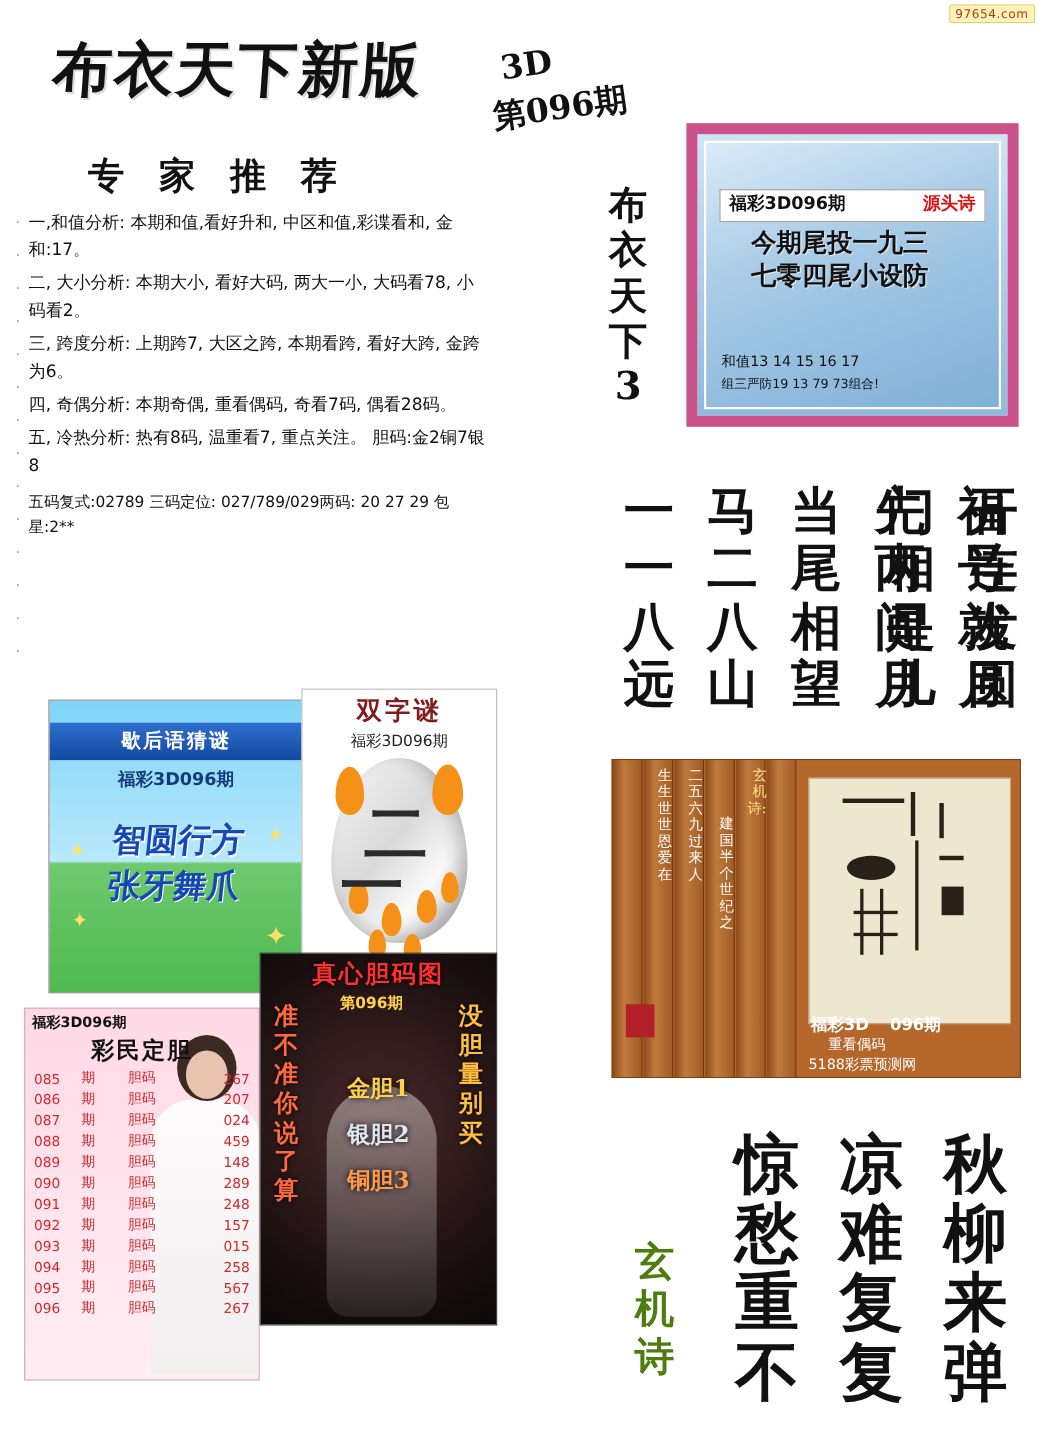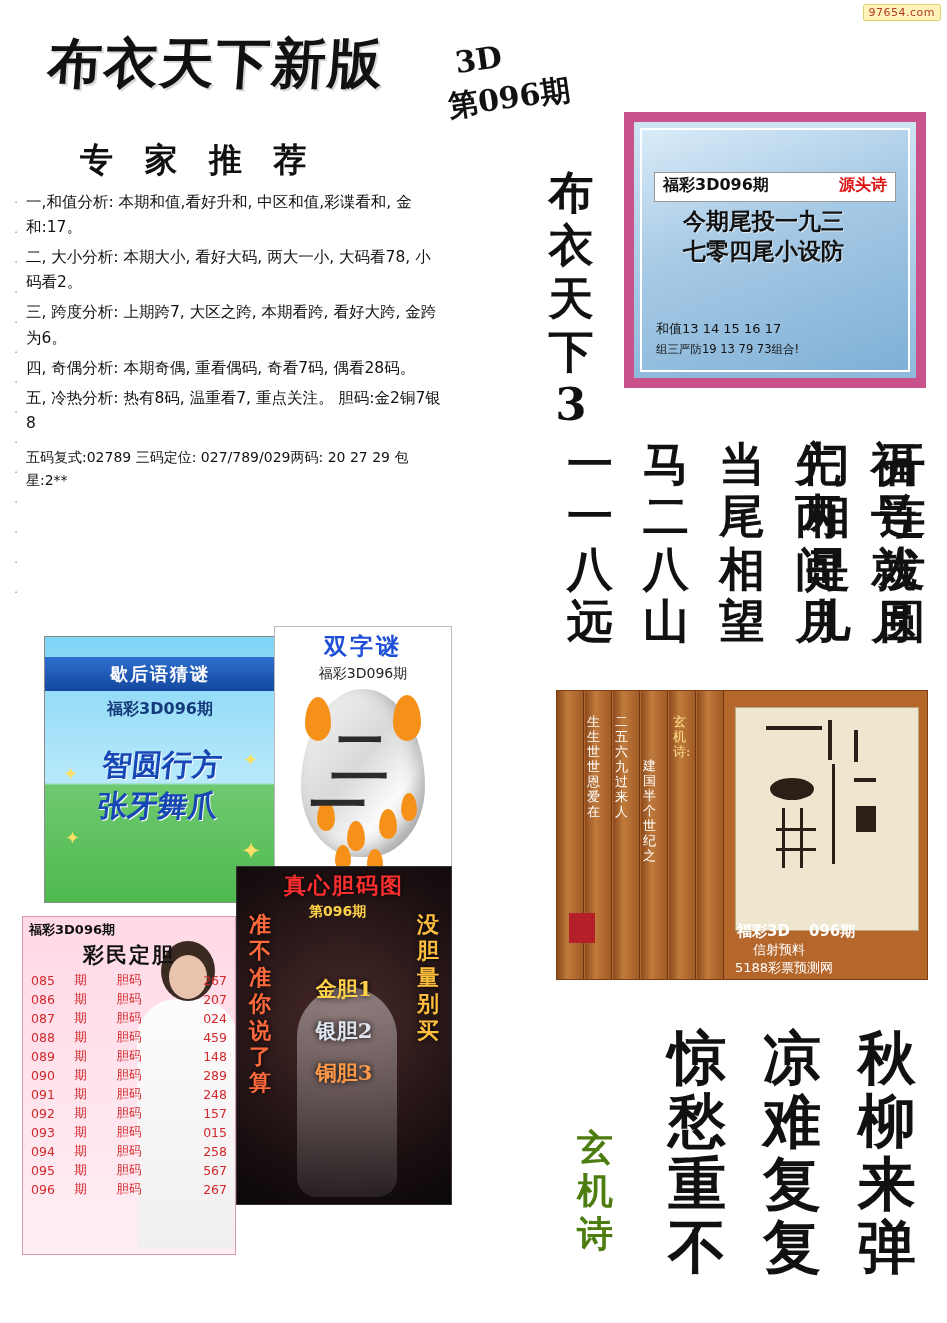--- a/index.html
+++ b/index.html
@@ -90,21 +90,21 @@
   .star{position:absolute;color:#ffe066;font-size:18px;}
 
   
   .img-double{
     position:absolute;left:274px;top:626px;width:176px;height:275px;
     background:#fff;border:1px solid #bbb;overflow:hidden;
   }
   .img-double .t1{
     position:absolute;left:0;top:4px;width:100%;text-align:center;
     font-family:"DejaVu Serif","Liberation Serif",serif;
-    font-size:23px;font-weight:bold;color:#1d4ed8;letter-spacing:3px;
+    font-size:23px;font-weight:bold;color:#7f1d1d;letter-spacing:3px;
   }
   .img-double .t2{
     position:absolute;left:0;top:38px;width:100%;text-align:center;
     font-size:14px;color:#222;
   }
   .img-double .egg{
     position:absolute;left:26px;top:62px;width:124px;height:168px;
     border-radius:50% 50% 46% 46%/58% 58% 42% 42%;
     background:linear-gradient(130deg,#f7f7f7 0%,#d9d9d9 45%,#fafafa 70%,#cfcfcf 100%);
     box-shadow:inset -8px -6px 16px rgba(0,0,0,.25);
@@ -200,21 +200,21 @@
   .img-dan .fairy{
     position:absolute;left:60px;top:120px;width:100px;height:210px;
     background:linear-gradient(180deg,rgba(255,255,255,.55),rgba(255,255,255,.12));
     border-radius:50px 50px 20px 20px;filter:blur(.4px);opacity:.75;
   }
 
   
   .v-title{
     position:absolute;left:548px;top:166px;width:46px;
     font-family:"DejaVu Serif","Liberation Serif",serif;
-    font-size:45px;font-weight:bold;color:#111;
+    font-size:35px;font-weight:bold;color:#111;
     line-height:1.18;text-align:center;
   }
 
   
   .img-source{
     position:absolute;left:624px;top:112px;width:302px;height:276px;
     border:10px solid #c9528a;
     background:linear-gradient(#cfe4f3,#8fb9dd);
     box-sizing:border-box;overflow:hidden;
   }
@@ -261,23 +261,23 @@
     position:absolute;left:556px;top:690px;width:370px;height:288px;
     background:#b5662a;border:1px solid #7d3f13;overflow:hidden;
   }
   .img-bamboo .slats{position:absolute;left:0;top:0;width:170px;height:100%;}
   .img-bamboo .slat{
     position:absolute;top:0;width:26px;height:100%;
     background:linear-gradient(90deg,#8c4a1c,#c07a3c 40%,#a15c25);
     border-right:1px solid #6d3511;
   }
   .img-bamboo .vtxt{
-    position:absolute;top:24px;width:24px;color:#fff;font-size:13px;
-    font-family:"DejaVu Serif","Liberation Serif",serif;
-    line-height:1.15;text-align:left;
+    position:absolute;top:8px;width:24px;color:#fff;font-size:13px;
+    font-family:"DejaVu Serif","Liberation Serif",serif;
+    line-height:1.15;text-align:right;
   }
   .img-bamboo .paper{
     position:absolute;left:178px;top:16px;width:182px;height:222px;
     background:#efe6cf;border:1px solid #b9a87e;
   }
   .img-bamboo .seal{
     position:absolute;left:12px;bottom:36px;width:26px;height:30px;
     background:#b4202a;
   }
   .img-bamboo .brand{
@@ -537,21 +537,21 @@
       <div class="ink" style="left:118px;top:70px;width:22px;height:4px;"></div>
       <div class="ink" style="left:120px;top:98px;width:20px;height:26px;"></div>
       <div class="ink" style="left:46px;top:100px;width:3px;height:60px;"></div>
       <div class="ink" style="left:64px;top:100px;width:3px;height:60px;"></div>
       <div class="ink" style="left:40px;top:120px;width:40px;height:3px;"></div>
       <div class="ink" style="left:40px;top:140px;width:40px;height:3px;"></div>
     </div>
 
     <span class="brand">福彩3D</span>
     <span style="position:absolute;left:252px;bottom:38px;font-size:15px;font-weight:bold;color:#fff;">096期</span>
-    <span class="b2">信射预料</span>
+    <span class="b2">重看偶码</span>
     <span class="b3">5188彩票预测网</span>
   </div>
 
   <div class="bot-label">玄机诗</div>
   <div class="bot-grid">
     <span>惊</span>
     <span>凉</span>
     <span>秋</span>
     <span>愁</span>
     <span>难</span>

